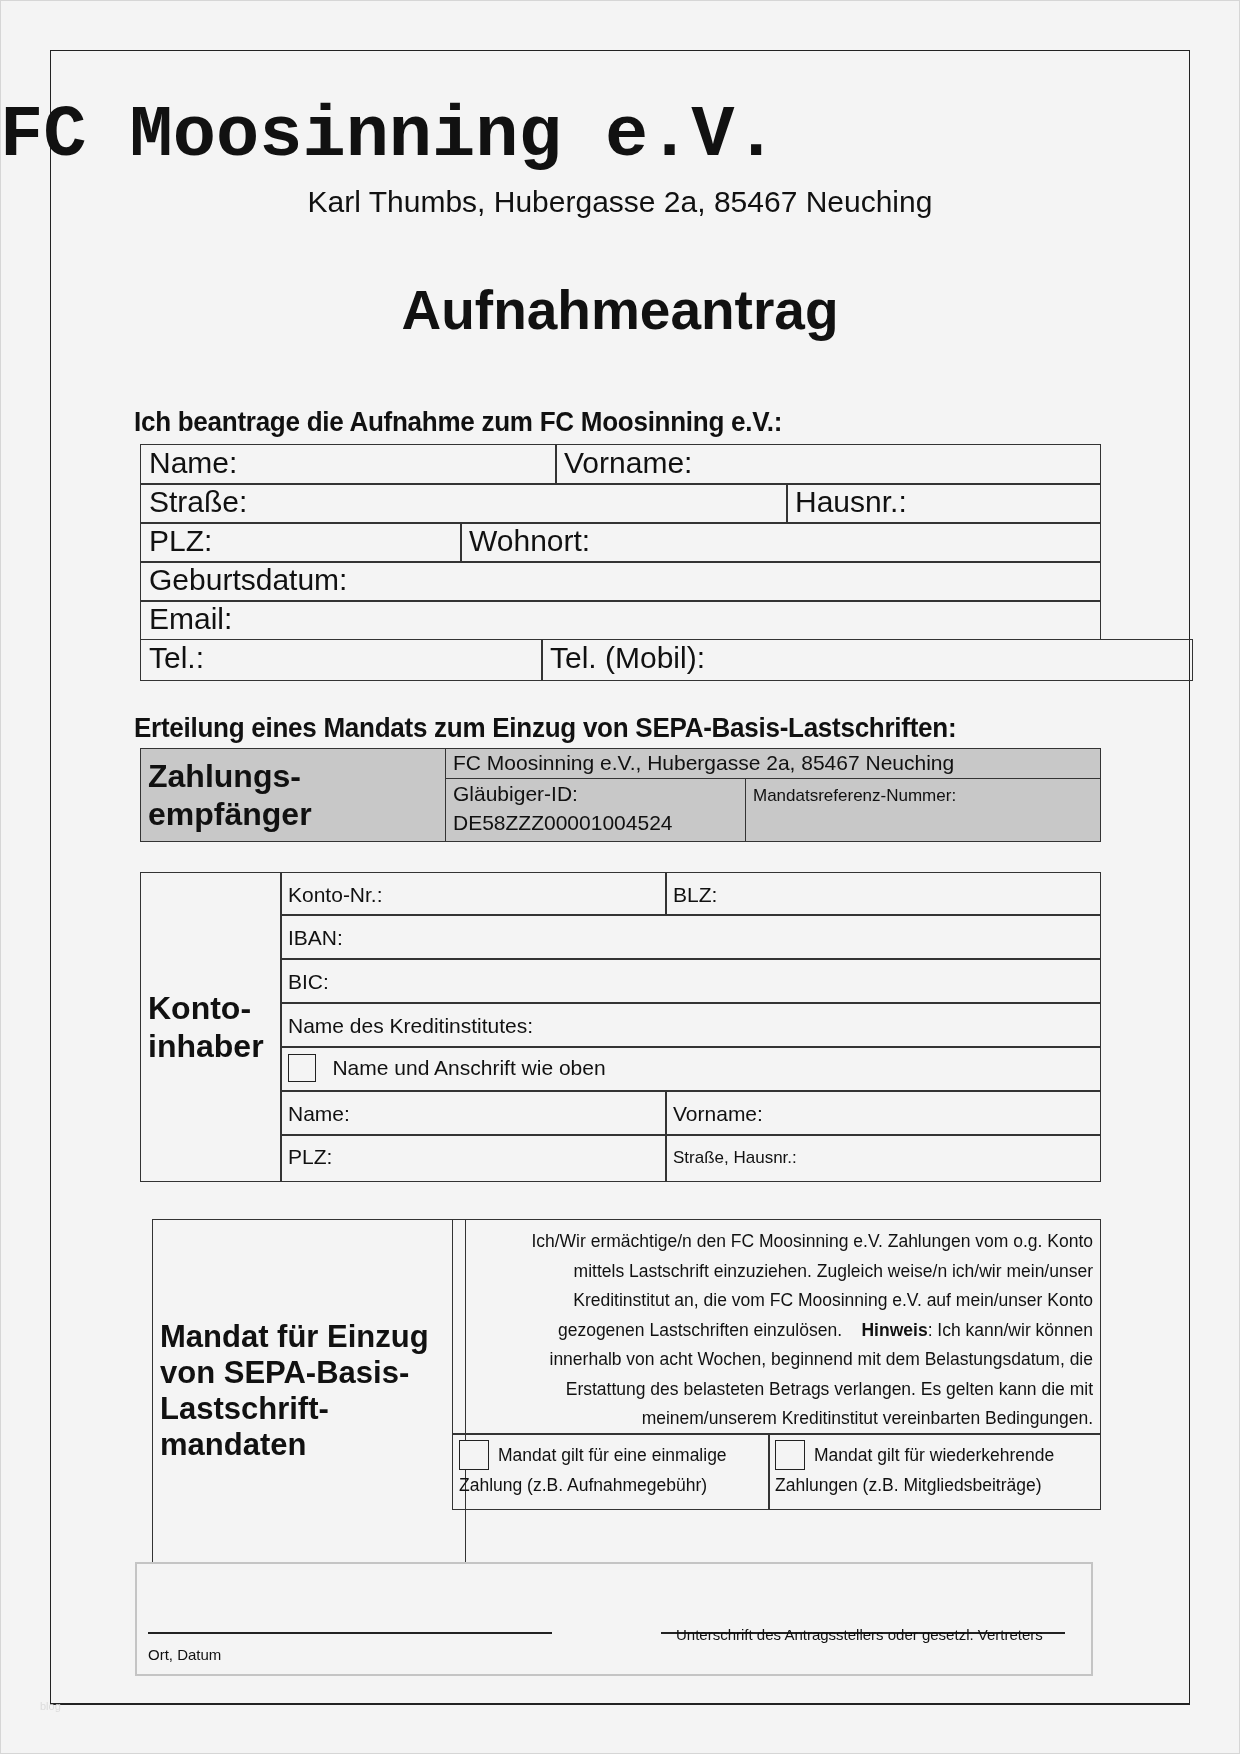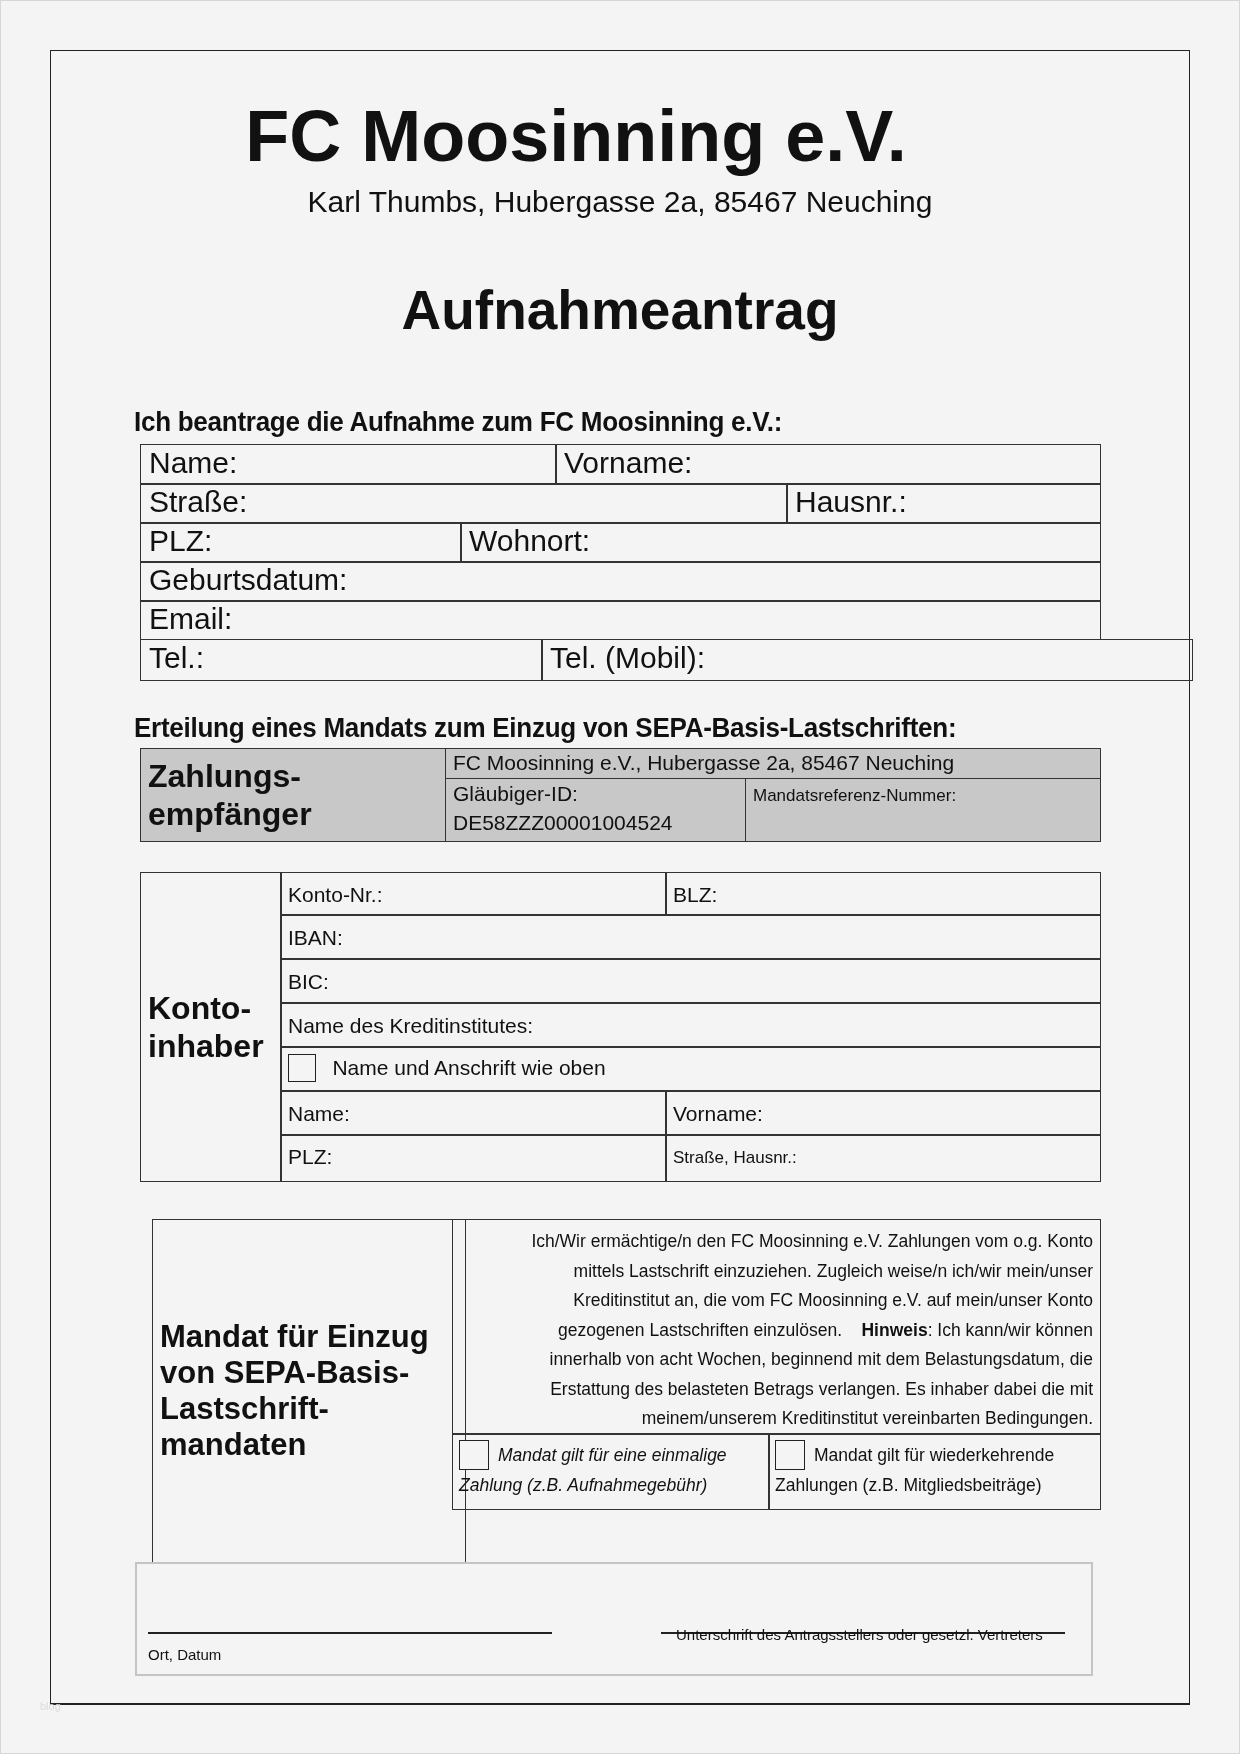--- a/index.html
+++ b/index.html
@@ -3,21 +3,21 @@
 <meta charset="utf-8">
 <style>
   html, body { margin: 0; padding: 0; }
   body {
     width: 1240px; height: 1754px; position: relative; overflow: hidden;
     background: #f4f4f4; font-family: "Liberation Sans", sans-serif; color: #111;
   }
   .page-edge { position: absolute; left: 0; top: 0; width: 1238px; height: 1752px; border: 1px solid #d6d6d6; }
   .frame { position: absolute; left: 50px; top: 50px; width: 1138px; height: 1652px; border: 1px solid #222; border-bottom-width: 2px; }
   .abs { position: absolute; }
-  .club-title { left: 0; width: 1152px; top: 96px; text-align: center; font-size: 72px; font-weight: bold; letter-spacing: 0px; line-height: 80px; }
+  .club-title { left: 0; width: 1152px; top: 96px; font-size: 72px; font-weight: bold; letter-spacing: 0px; line-height: 80px; font-family: Liberation Mono, monospace; }
   .club-address { left: 0; width: 1240px; top: 184px; text-align: center; font-size: 30px; line-height: 36px; }
   .doc-title { left: 0; width: 1240px; top: 278px; text-align: center; font-size: 55px; font-weight: bold; line-height: 64px; }
   .section-heading { left: 134px; font-size: 28px; font-weight: bold; line-height: 32px; letter-spacing: -0.3px; transform: scaleX(0.93); transform-origin: left center; }
   .cell { position: absolute; box-sizing: border-box; border: 1.5px solid #333; }
   .lbl-lg { font-size: 30px; line-height: 36px; padding-left: 8px; white-space: nowrap; }
   .lbl-md { font-size: 21px; line-height: 26px; padding-left: 7px; white-space: nowrap; }
   .lbl-sm { font-size: 17px; line-height: 22px; padding-left: 7px; white-space: nowrap; }
   .gray { background: #c8c8c8; }
   .side-label { font-size: 32px; font-weight: bold; line-height: 38px; padding-left: 7px; }
   .side-label-2 { font-size: 31px; font-weight: bold; line-height: 36px; padding-left: 7px; }
@@ -154,25 +154,25 @@
       <div class="side-label-2">mandaten</div>
     </div>
   </div>
   <div class="cell" style="left:452px;top:1219px;width:649px;height:216px;">
     <div class="mandate-text">
       <div>Ich/Wir ermächtige/n den FC Moosinning e.V. Zahlungen vom o.g. Konto</div>
       <div>mittels Lastschrift einzuziehen. Zugleich weise/n ich/wir mein/unser</div>
       <div>Kreditinstitut an, die vom FC Moosinning e.V. auf mein/unser Konto</div>
       <div><span>gezogenen Lastschriften einzulösen.</span>&nbsp;&nbsp;&nbsp;&nbsp;<b>Hinweis</b><span>: Ich kann/wir können</span></div>
       <div>innerhalb von acht Wochen, beginnend mit dem Belastungsdatum, die</div>
-      <div>Erstattung des belasteten Betrags verlangen. Es inhaber dabei die mit</div>
+      <div>Erstattung des belasteten Betrags verlangen. Es gelten kann die mit</div>
       <div>meinem/unserem Kreditinstitut vereinbarten Bedingungen.</div>
     </div>
   </div>
-  <div class="cell" style="left:452px;top:1433px;width:318px;height:77px;padding:6px 0 0 6px;font-size:17.5px;line-height:29px;font-style:italic;">
+  <div class="cell" style="left:452px;top:1433px;width:318px;height:77px;padding:6px 0 0 6px;font-size:17.5px;line-height:29px;">
     <div><span class="checkbox" style="width:30px;height:30px;"></span><span style="padding-left:9px;vertical-align:bottom;">Mandat gilt für eine einmalige</span></div>
     <div style="padding-top:1px;">Zahlung (z.B. Aufnahmegebühr)</div>
   </div>
   <div class="cell" style="left:768px;top:1433px;width:333px;height:77px;padding:6px 0 0 6px;font-size:17.5px;line-height:29px;">
     <div><span class="checkbox" style="width:30px;height:30px;"></span><span style="padding-left:9px;vertical-align:bottom;">Mandat gilt für wiederkehrende</span></div>
     <div style="padding-top:1px;">Zahlungen (z.B. Mitgliedsbeiträge)</div>
   </div>
 </div>
 
 <div class="sig-box"></div>

